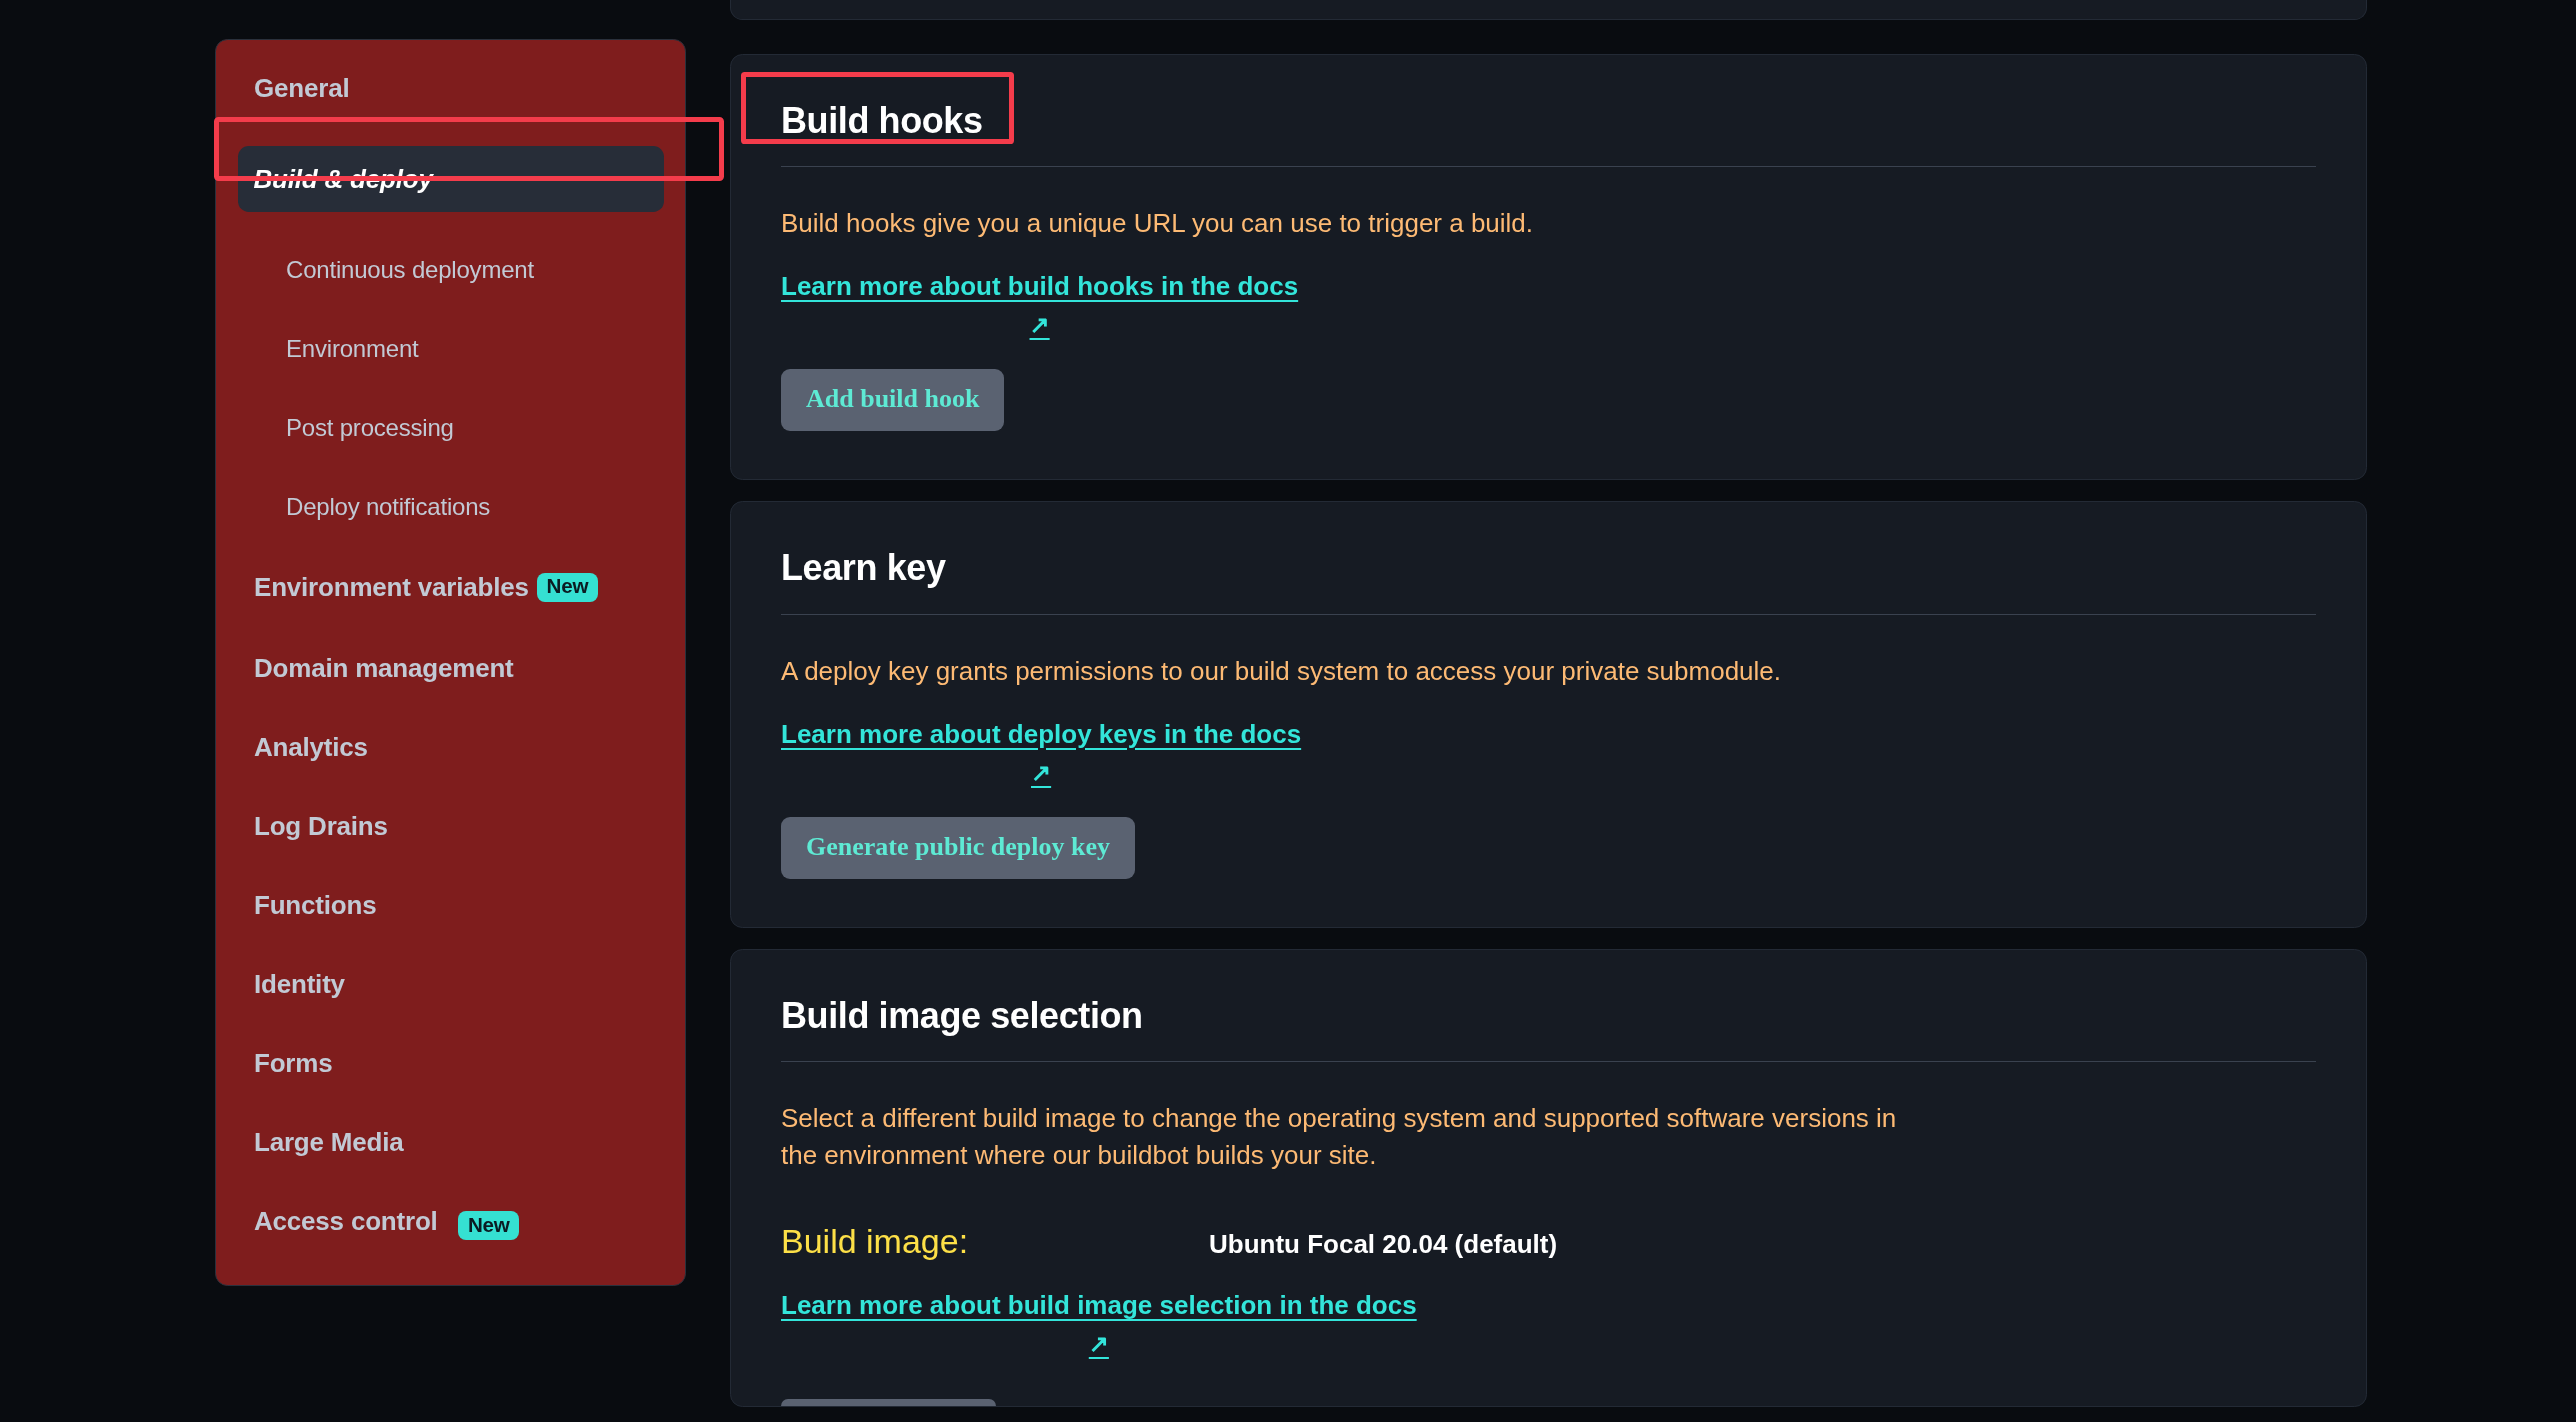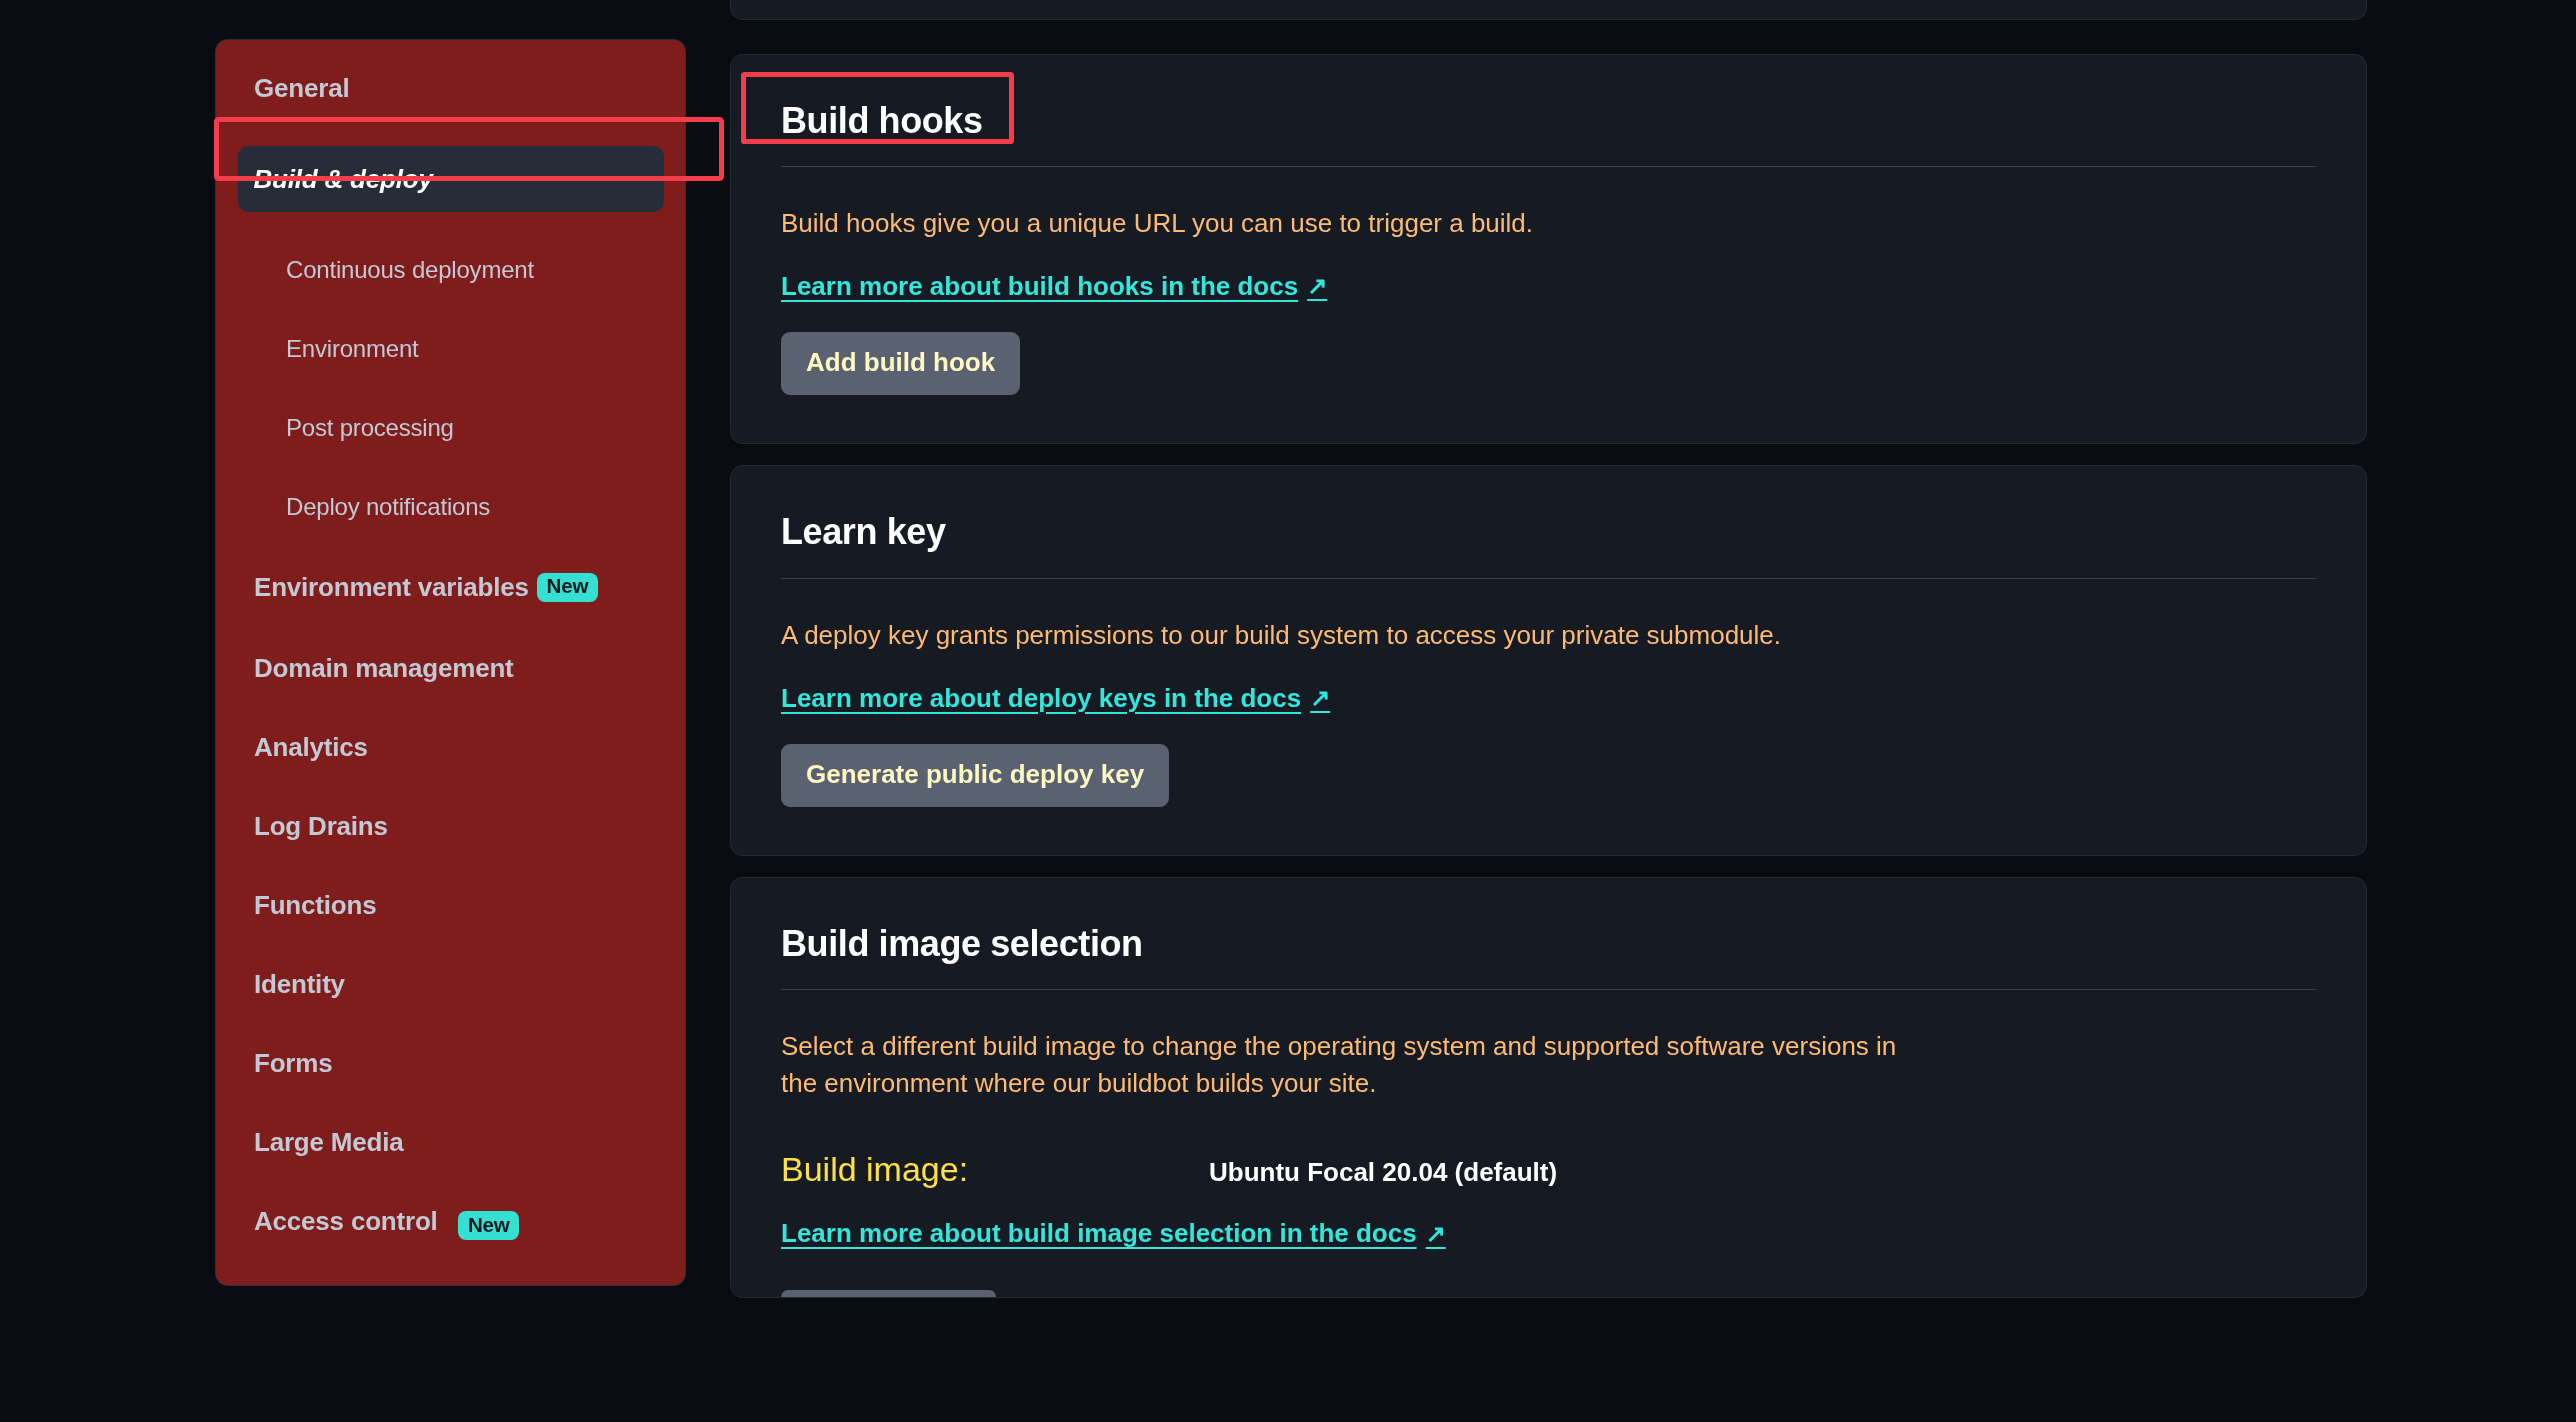--- a/index.html
+++ b/index.html
@@ -151,39 +151,40 @@
     align-items: center;
     gap: 9px;
     color: #33E5DA;
     font-size: 26px;
     font-weight: 700;
     text-decoration: underline;
     text-underline-offset: 5.4px;
     text-decoration-thickness: 1.8px;
     margin-top: 29px;
     cursor: pointer;
+    flex-direction: column;
   }
   .doc-link .arrow {
     font-size: 24px;
     text-decoration: none;
     display: inline-block;
   }
 
   .btn {
     display: inline-block;
     background: #5A6271;
-    color: #fef9c3;
+    color: #5eead4;
     font-size: 26px;
     font-weight: 700;
     border: none;
     border-radius: 9px;
     padding: 15px 25px 17px 25px;
     margin-top: 30px;
     cursor: pointer;
-    font-family: Liberation Sans, sans-serif;
+    font-family: Liberation Serif, serif;
   }
 
   .kv-row {
     display: flex;
     align-items: baseline;
     margin-top: 48px;
   }
   .kv-label {
     color: #fde047;
     font-size: 34px;

